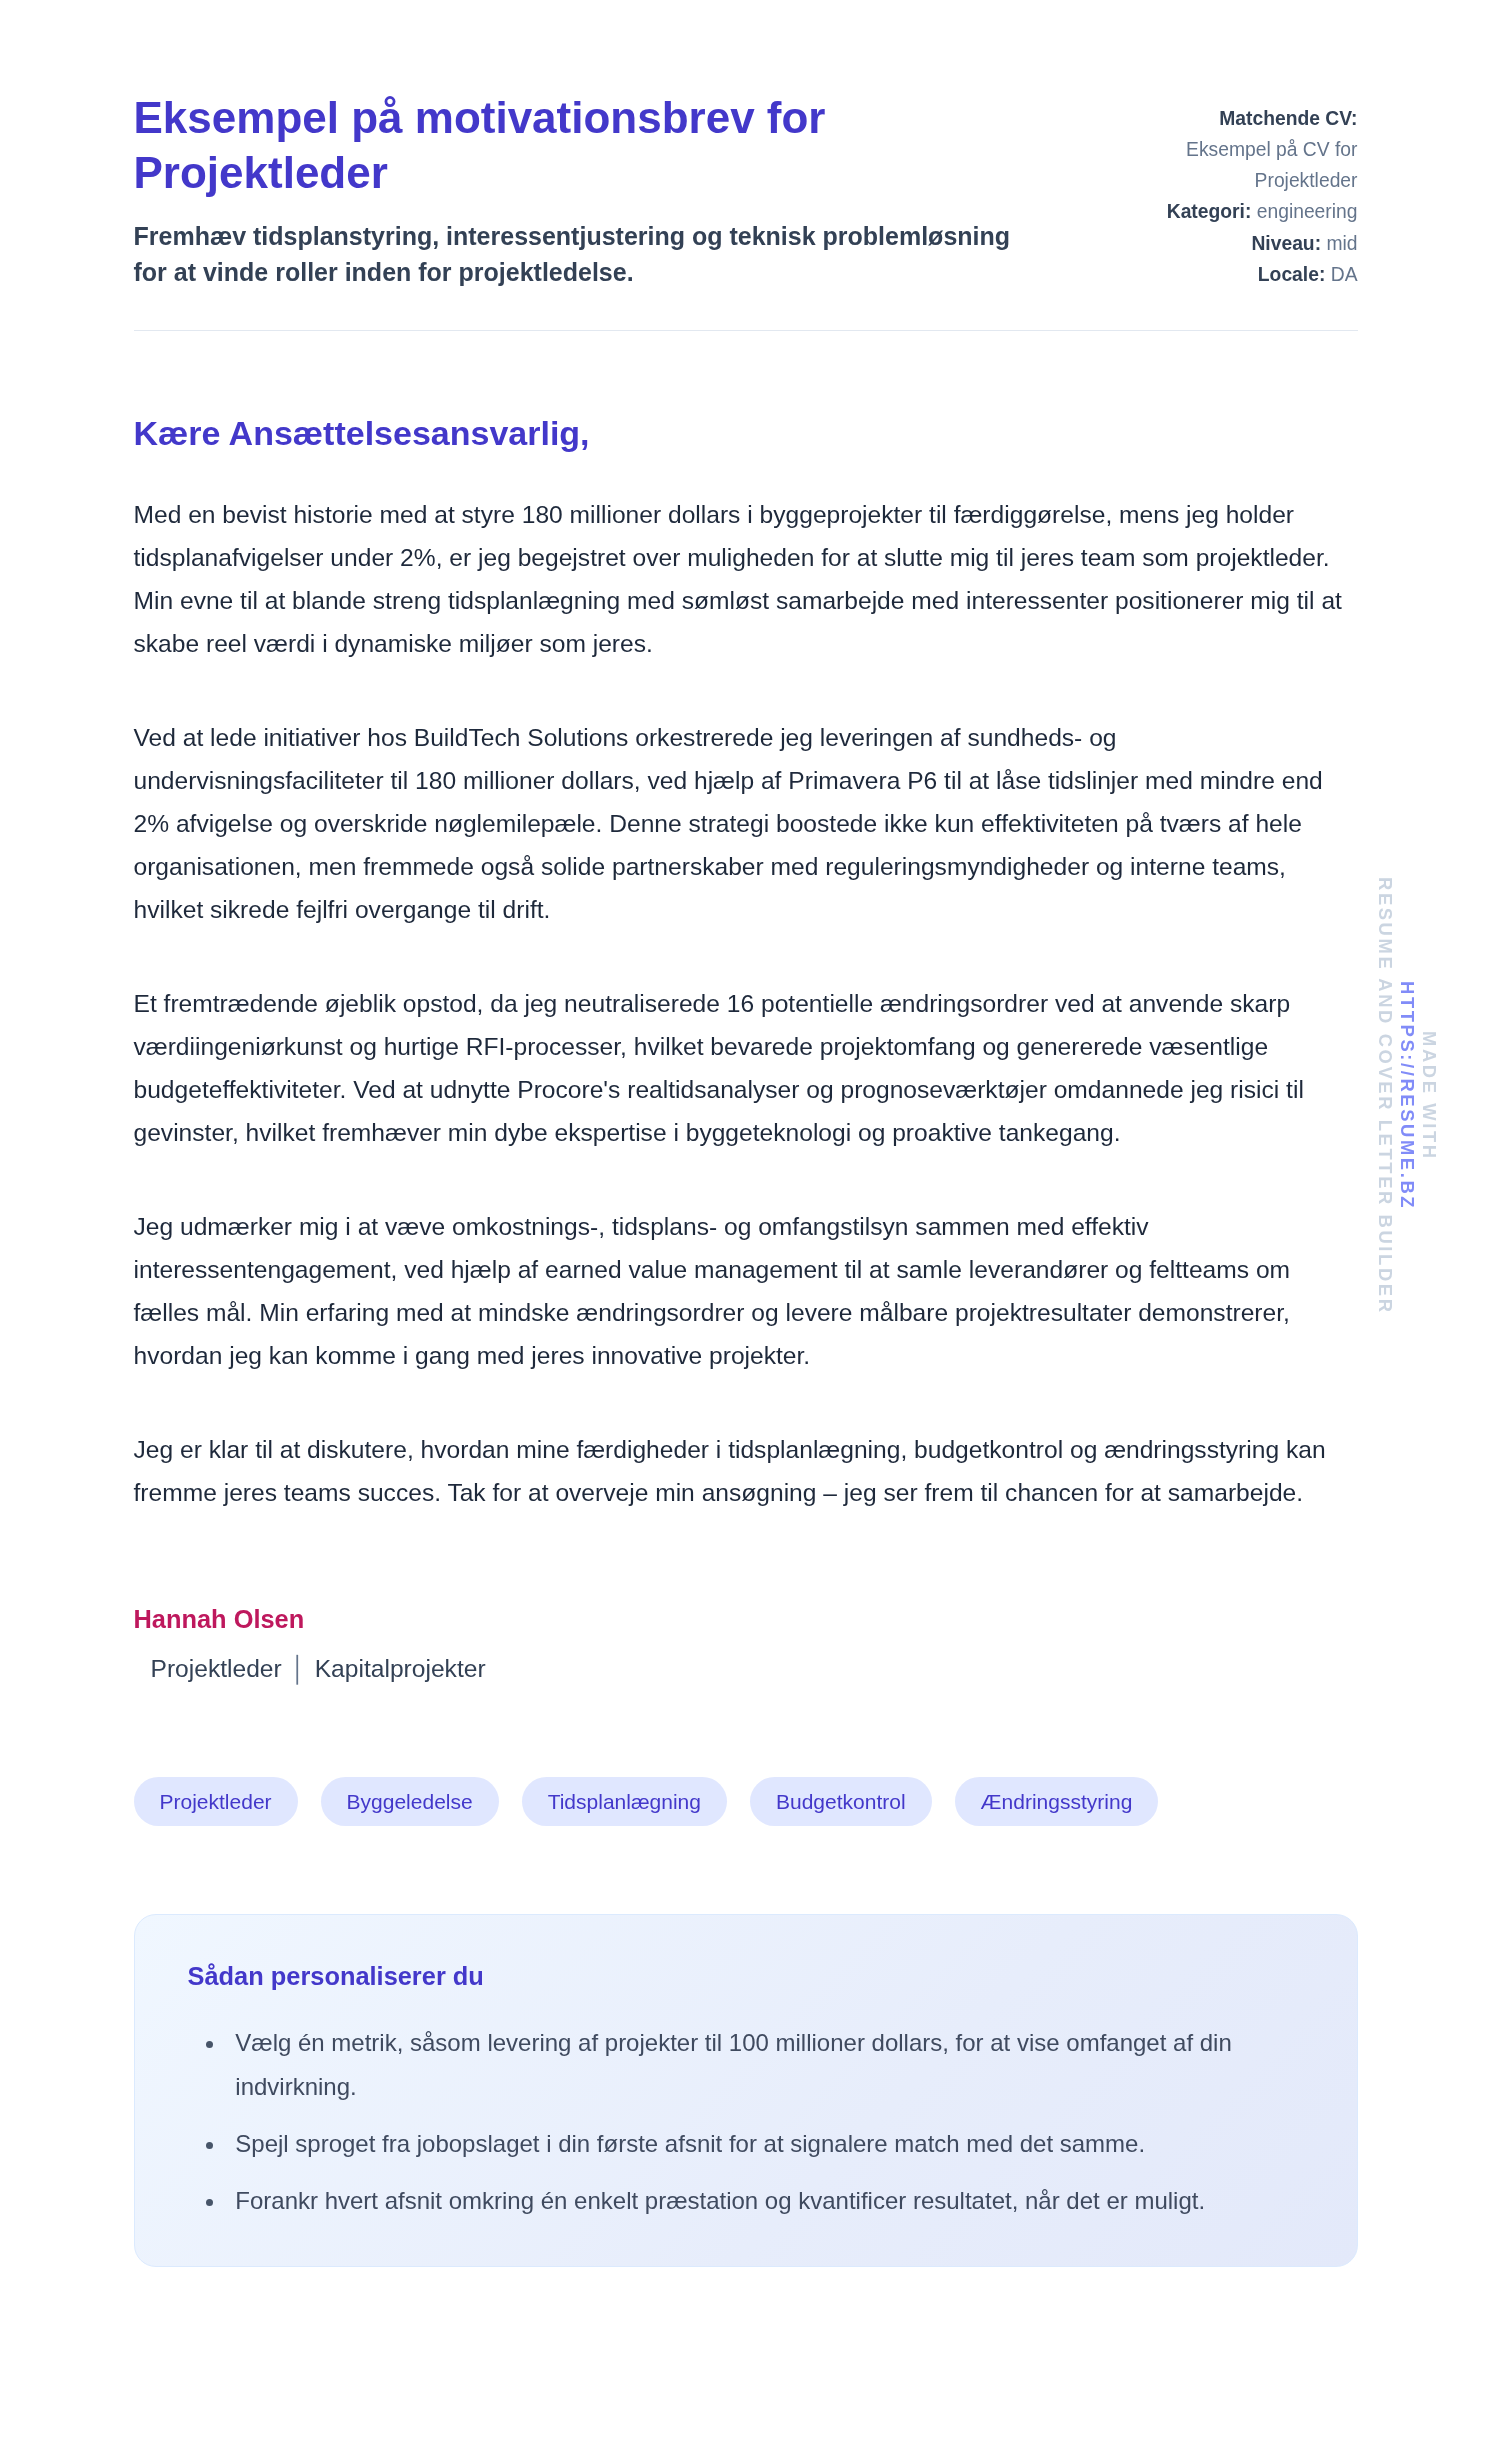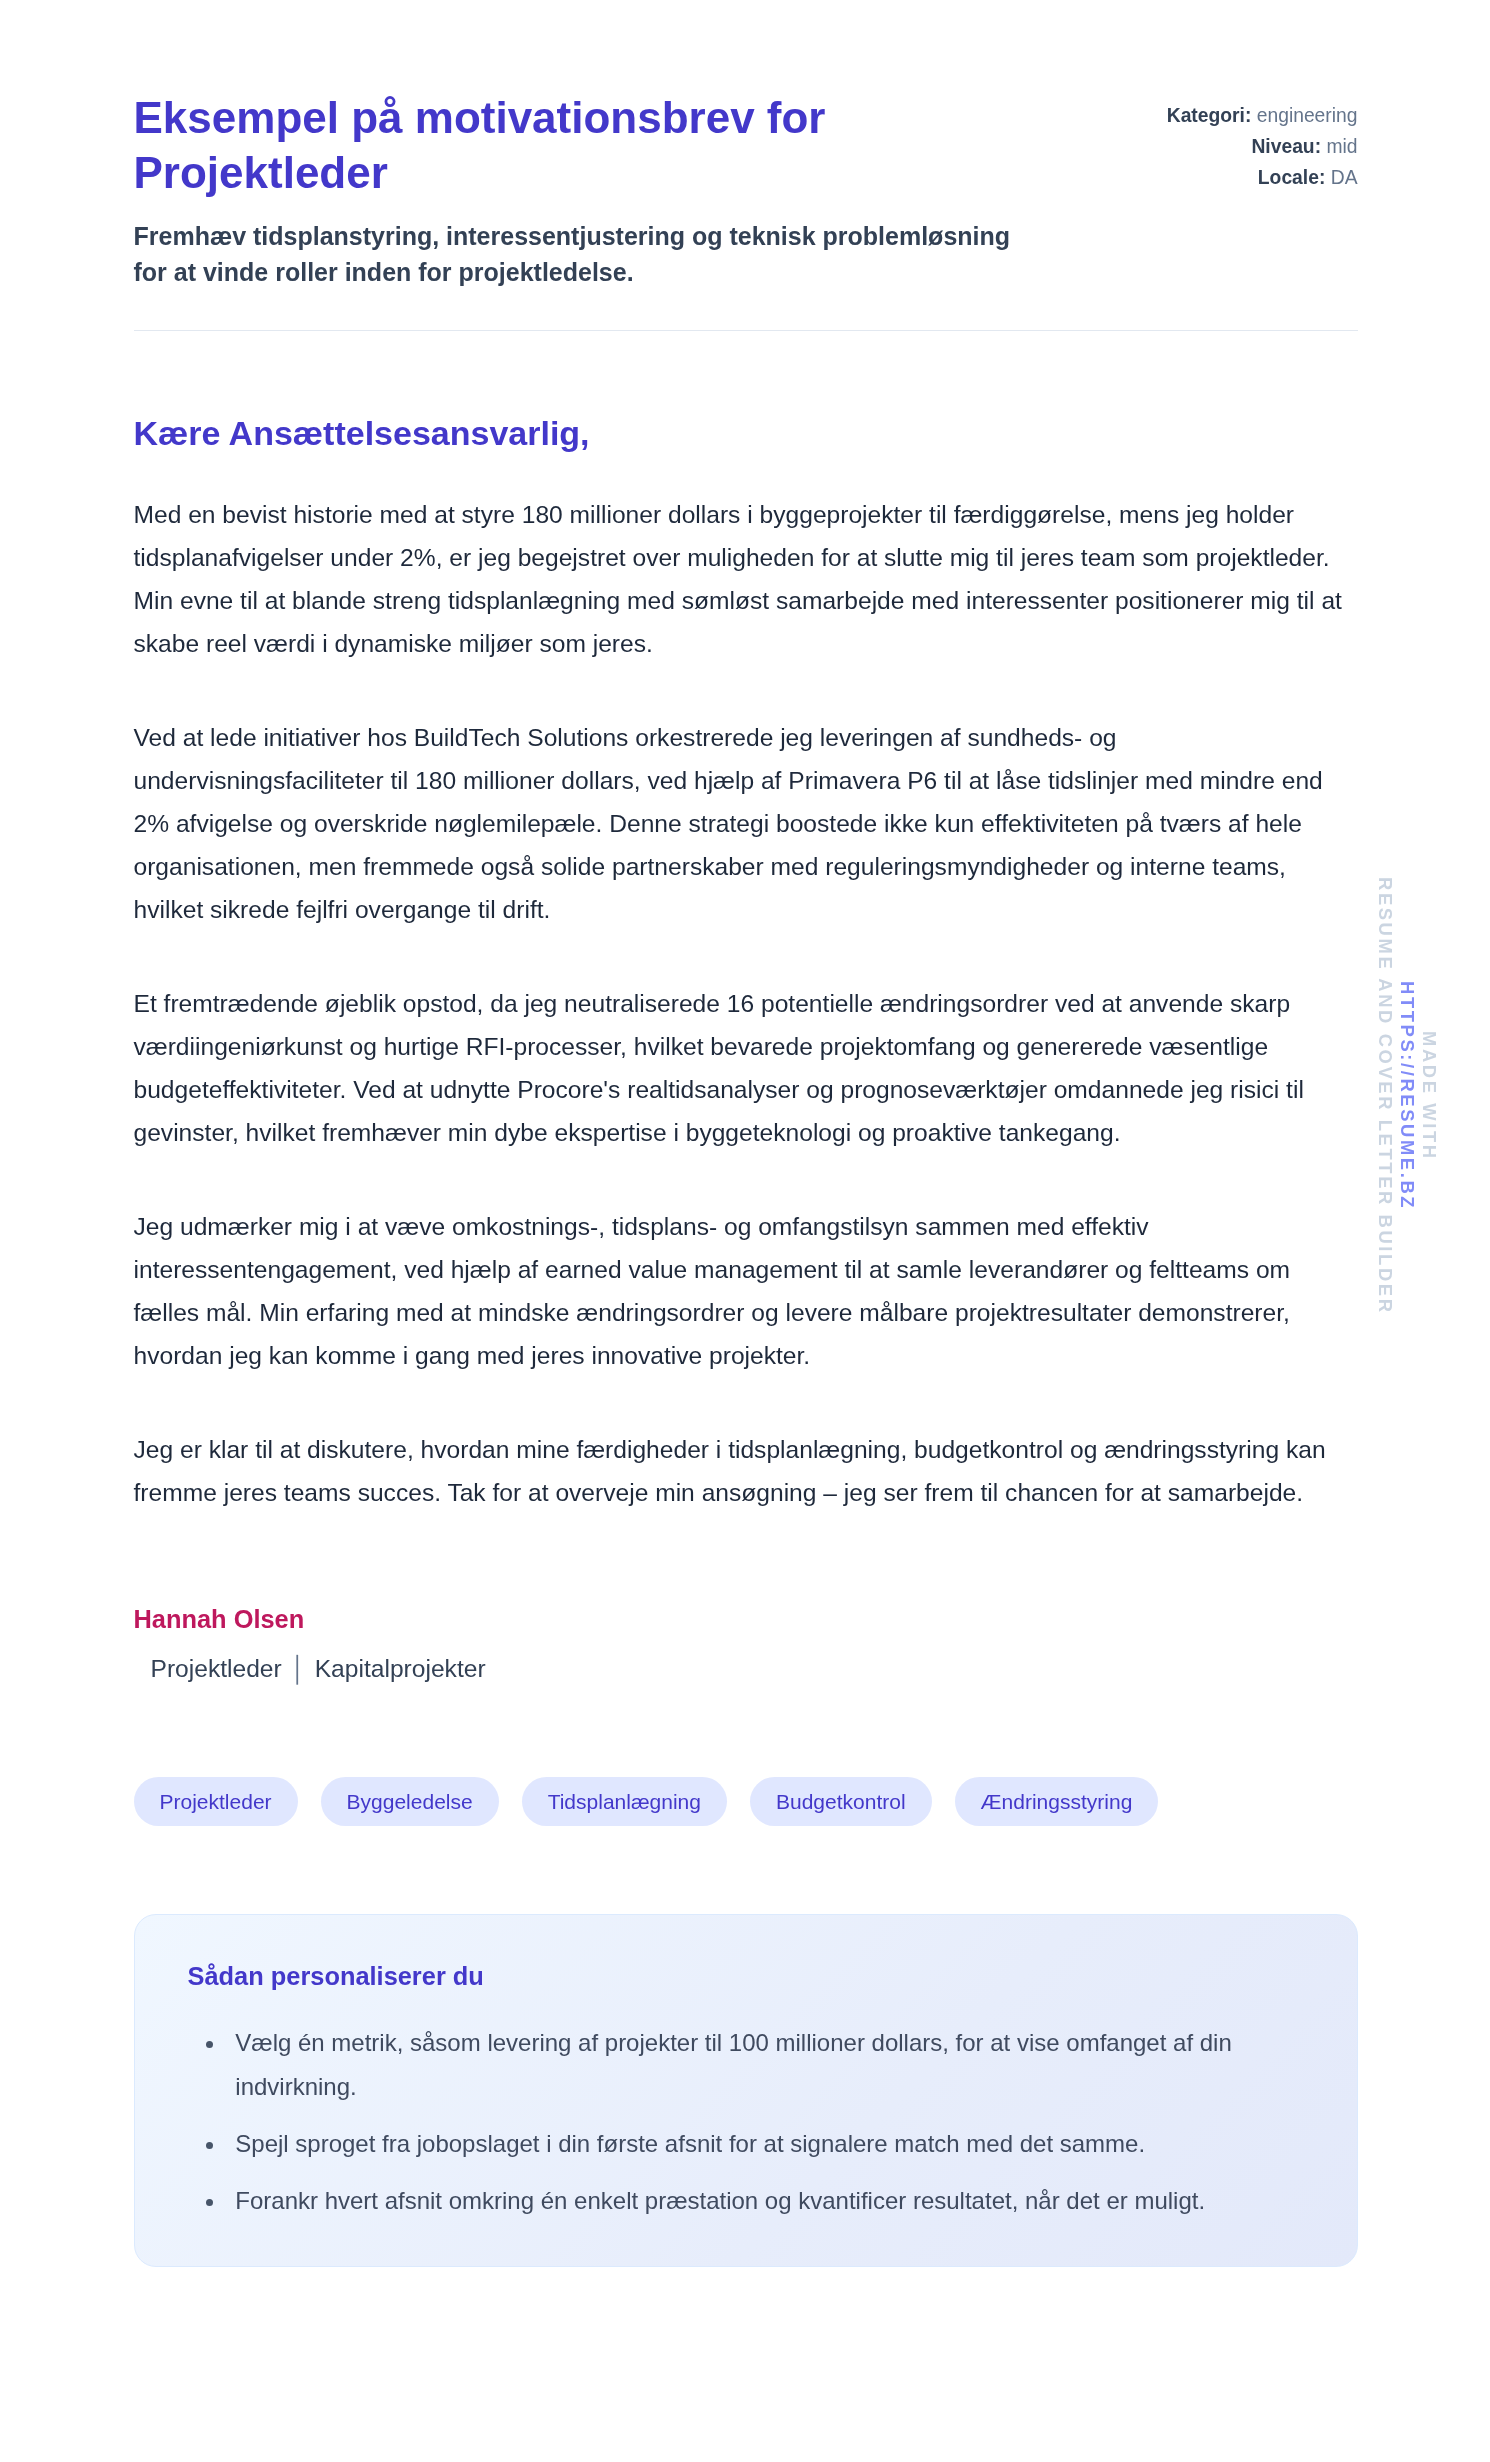--- a/index.html
+++ b/index.html
@@ -20,21 +20,21 @@
     width: 1224px;
     margin: 0 auto;
     padding: 91px 0 53px 0;
     position: relative;
   }
 
   
   .header {
     display: flex;
     justify-content: space-between;
-    align-items: flex-start;
+    align-items: flex-end;
   }
   .header-main { flex: 1; padding-right: 53px; }
   .title {
     margin: 0 0 17.5px 0;
     font-size: 44px;
     line-height: 1.24;
     font-weight: 700;
     color: #4338ca;
     max-width: 894px;
   }
@@ -171,20 +171,24 @@
 <body>
 
 <div class="page">
 
   <header class="header">
     <div class="header-main">
       <h1 class="title">Eksempel på motivationsbrev for Projektleder</h1>
       <p class="subtitle">Fremhæv tidsplanstyring, interessentjustering og teknisk problemløsning for at vinde roller inden for projektledelse.</p>
     </div>
     <aside class="meta">
+      <div class="meta-block">
+        <div class="meta-label">Matchende CV:</div>
+        <div class="meta-value">Eksempel på CV for Projektleder</div>
+      </div>
       <div class="meta-line">
         <span class="meta-label">Kategori:</span>
         <span class="meta-value">engineering</span>
       </div>
       <div class="meta-line">
         <span class="meta-label">Niveau:</span>
         <span class="meta-value">mid</span>
       </div>
       <div class="meta-line">
         <span class="meta-label">Locale:</span>

